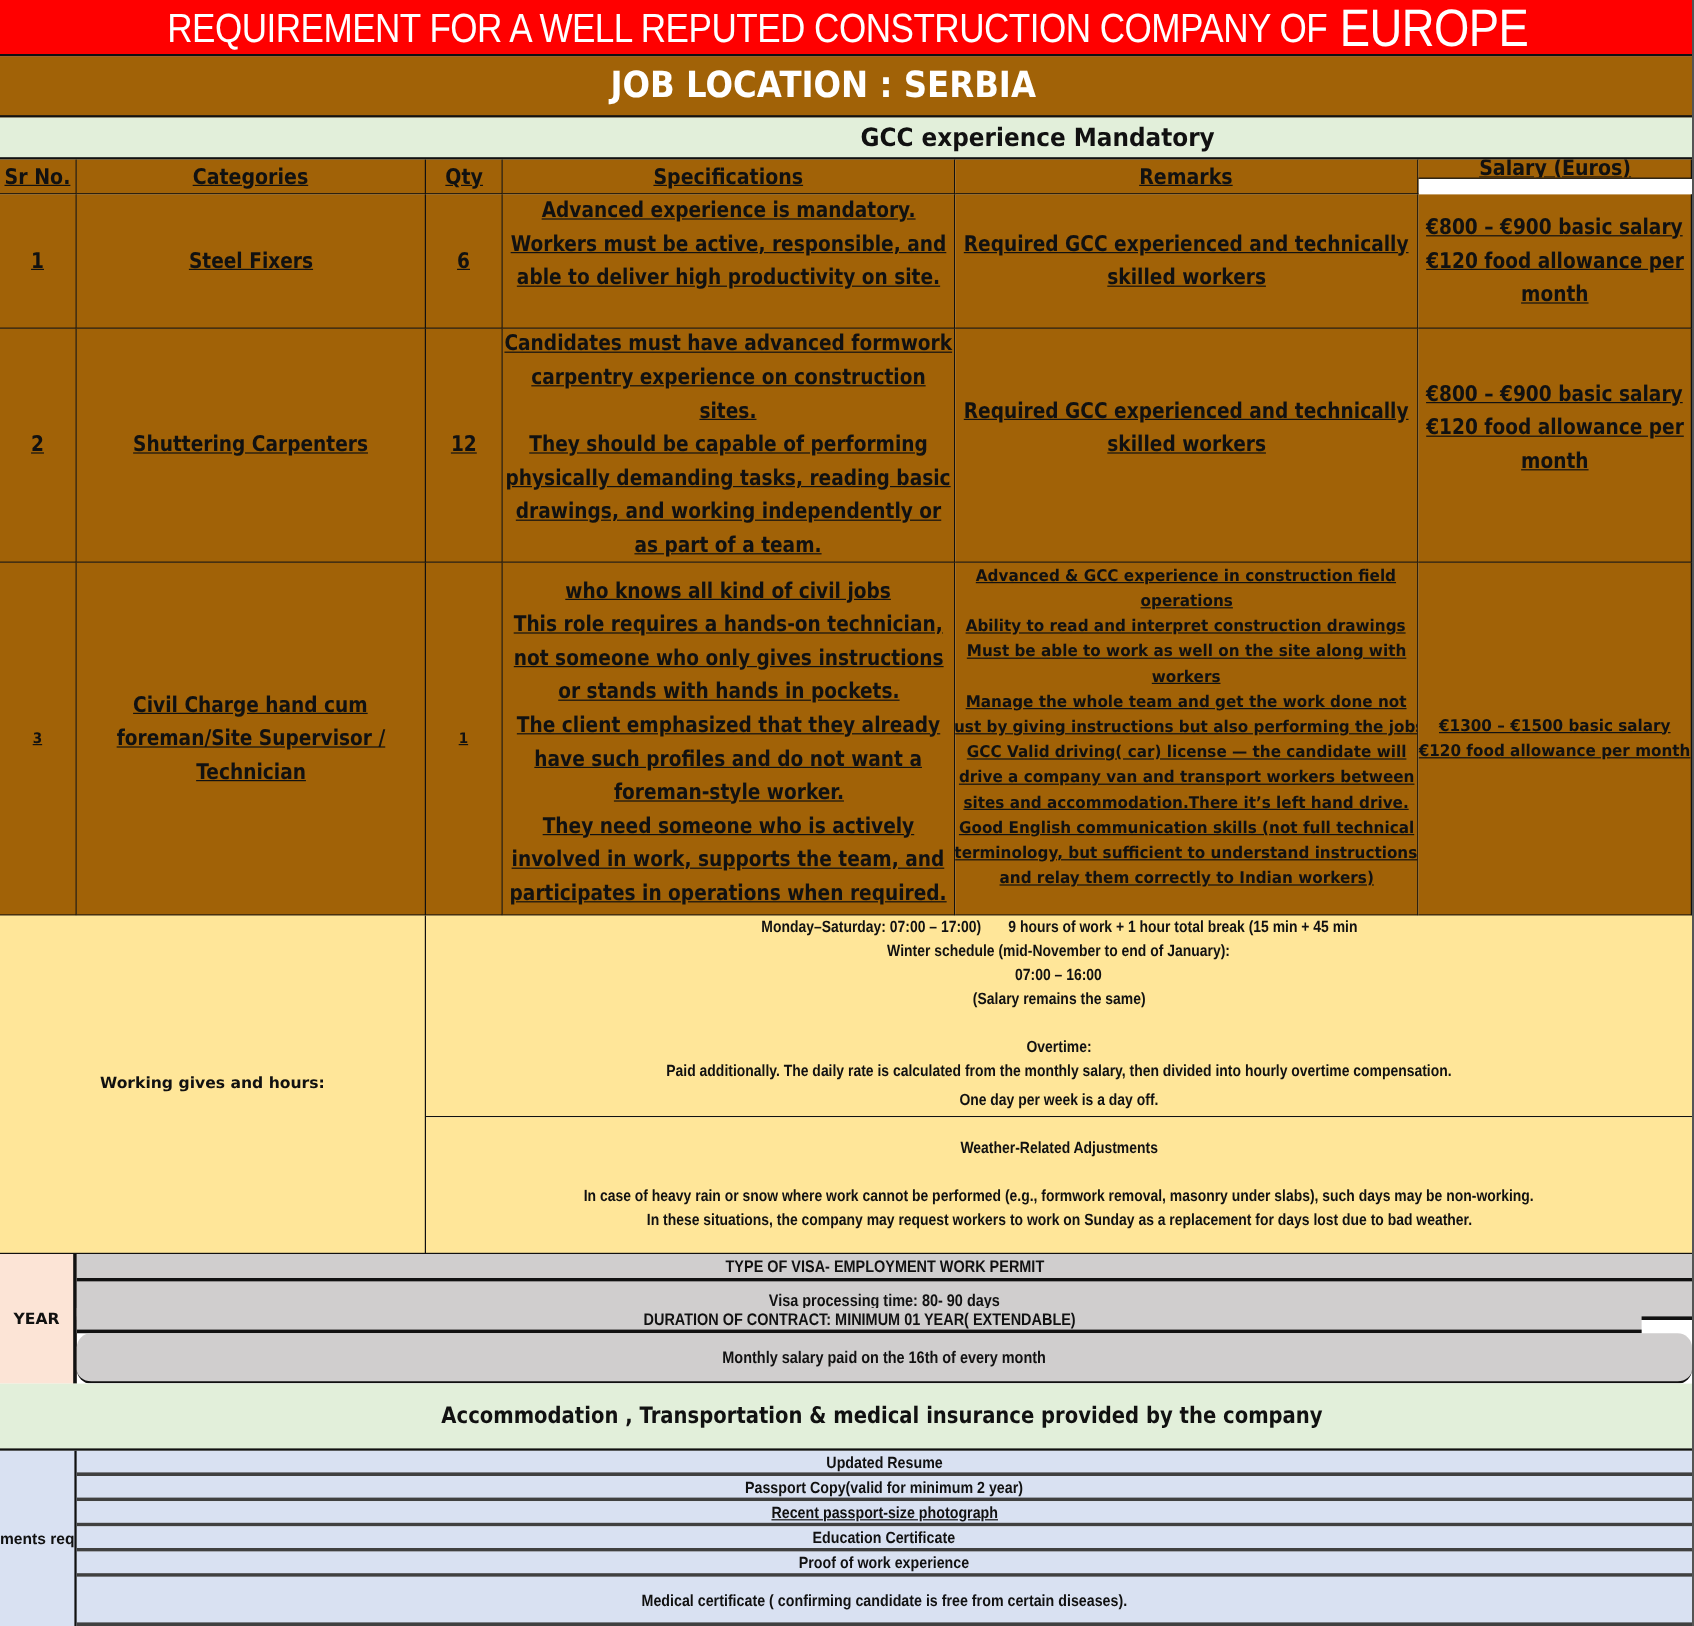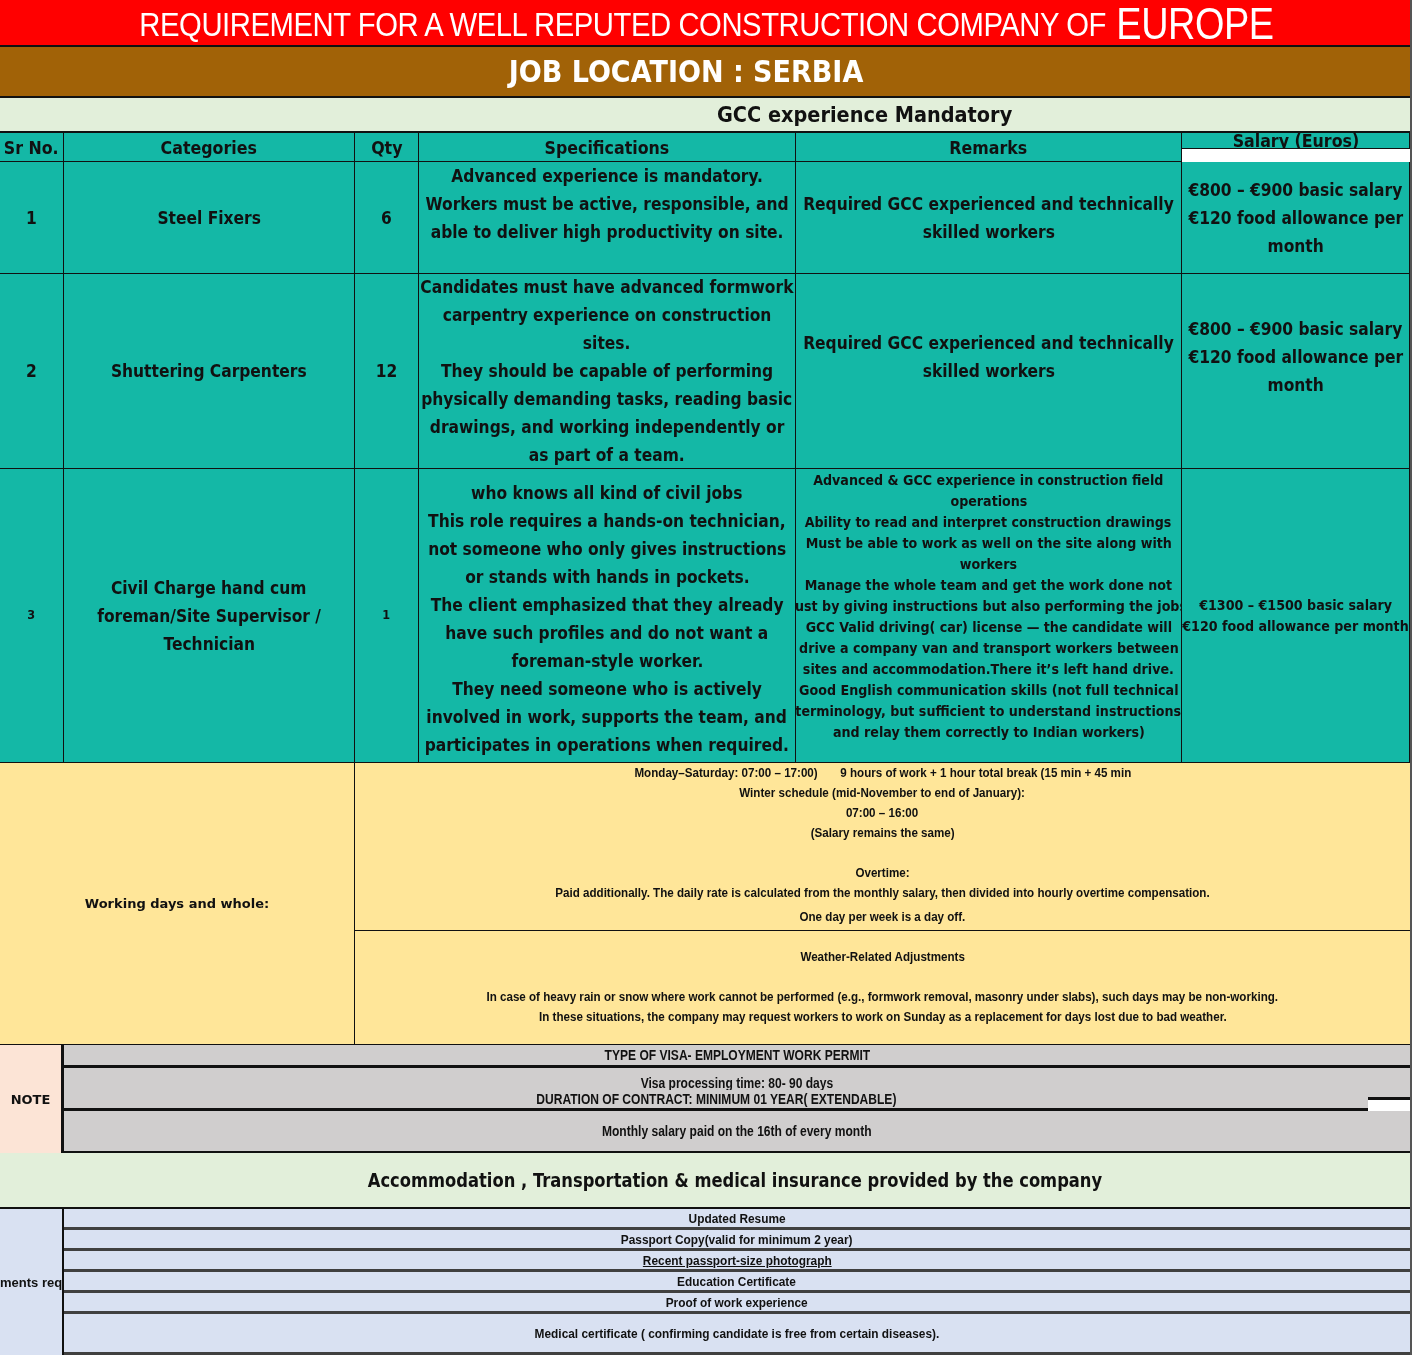--- a/index.html
+++ b/index.html
@@ -12,21 +12,21 @@
   
   #title-bar { left: 0; top: 0; width: 1412px; height: 47px; background: #ff0000; border-bottom: 2px solid #111; }
   #title-bar .t { color: #fff; font-family: "Liberation Sans", sans-serif; font-size: 34px; letter-spacing: -0.5px; transform: scaleX(0.86); white-space: nowrap; display: flex; align-items: flex-end; gap: 12px; padding-top: 2px; }
   #title-bar .t .big { font-size: 44px; line-height: 40px; }
   #loc-bar { left: 0; top: 47px; width: 1412px; height: 51px; background: #a16207; border-bottom: 2px solid #111; }
   #loc-bar span { color: #fff; font-family: "DejaVu Sans", sans-serif; font-weight: bold; font-size: 30px; transform: scaleX(0.9); margin-right: 40px; }
   #gcc-bar { left: 0; top: 98px; width: 1410px; height: 35px; background: #e2efda; border-bottom: 2px solid #111; justify-content: flex-start; }
   #gcc-bar span { font-family: "DejaVu Sans", sans-serif; font-weight: bold; font-size: 21px; margin-left: 717px; transform: scaleX(0.92); transform-origin: left center; }
 
   
-  .blue { background: #14b8a6; }
+  .blue { background: #a16207; text-decoration: underline; }
   .bd { border-right: 1.5px solid #111; border-bottom: 1.5px solid #111; }
   .hdr { font-family: "DejaVu Sans", sans-serif; font-size: 18px; font-weight: bold; }
   .hdr span, .body18 span { transform: scaleX(0.88); display: inline-block; white-space: nowrap; }
   .body18 { font-family: "DejaVu Sans", sans-serif; font-size: 18px; font-weight: bold; line-height: 28px; }
   .body18 .ln { transform: scaleX(0.86); white-space: nowrap; }
   .body13 { font-family: "DejaVu Sans", sans-serif; font-size: 13.5px; font-weight: bold; line-height: 21px; }
   .body13 .ln { white-space: nowrap; transform: scaleX(0.94); }
   .small { font-family: "DejaVu Sans", sans-serif; font-size: 13px; font-weight: bold; }
 
   
@@ -182,52 +182,52 @@
         <span class="ln">and relay them correctly to Indian workers)</span>
       </div>
       <div class="cell col blue bd body13" style="left: 1182px; top: 469px; width: 228px; height: 294px;">
         <span class="ln">€1300 – €1500 basic salary</span>
         <span class="ln">€120 food allowance per month</span>
       </div>
     </div>
   </div>
 
 <div class="cell yellow" style="left:0;top:763px;width:355px;height:282px;border-right:1.5px solid #111;border-bottom:1.5px solid #111;">
-  <span class="small">Working days and whole:</span>
+  <span class="small">Working gives and hours:</span>
 </div>
 <div id="schedule" class="cell col yellow wk" style="left:355px;top:763px;width:1055px;height:168px;border-bottom:1.5px solid #111;justify-content:flex-start;padding-top:0;">
     <span class="ln">Monday–Saturday: 07:00 – 17:00)       9 hours of work + 1 hour total break (15 min + 45 min</span>
     <span class="ln">Winter schedule (mid-November to end of January):</span>
     <span class="ln">07:00 – 16:00</span>
     <span class="ln">(Salary remains the same)</span>
     <span class="ln"></span>
     <span class="ln">Overtime:</span>
     <span class="ln">Paid additionally. The daily rate is calculated from the monthly salary, then divided into hourly overtime compensation.</span>
     <span class="ln" style="margin-top: 4px;">One day per week is a day off.</span>
   </div>
 <div id="weather" class="cell col yellow wk" style="left:355px;top:931px;width:1055px;height:114px;border-bottom:1.5px solid #111;justify-content:flex-start;padding-top:16px;">
     <span class="ln">Weather-Related Adjustments</span>
     <span class="ln"></span>
     <span class="ln">In case of heavy rain or snow where work cannot be performed (e.g., formwork removal, masonry under slabs), such days may be non-working.</span>
     <span class="ln">In these situations, the company may request workers to work on Sunday as a replacement for days lost due to bad weather.</span>
   </div>
 
 <div class="cell peach" style="left:0;top:1045px;width:64px;height:108px;border-right:3px solid #111;">
-  <span class="small">NOTE</span>
+  <span class="small">YEAR</span>
 </div>
 <div class="cell gray note-row" style="left:64px;top:1045px;width:1346px;height:23px;border-bottom:3px solid #111;">
     <span>TYPE OF VISA- EMPLOYMENT WORK PERMIT</span>
   </div>
 <div class="cell gray note-row" style="left:64px;top:1068px;width:1346px;height:32px;border-bottom:3px solid #111;">
     <span>Visa processing time: 80- 90 days</span>
   </div>
 <div class="cell gray note-row" style="left:64px;top:1090px;width:1304px;height:21px;border-bottom:3px solid #111;">
     <span>DURATION OF CONTRACT: MINIMUM 01 YEAR( EXTENDABLE)</span>
   </div>
-<div class="cell gray note-row" style="left:64px;top:1111px;width:1346px;height:42px;border-bottom:2px solid #111;">
+<div class="cell gray note-row" style="left:64px;top:1111px;width:1346px;height:42px;border-bottom:2px solid #111;border-radius:12px;">
     <span>Monthly salary paid on the 16th of every month</span>
   </div>
 
 <div id="accom" class="cell">
   <span>Accommodation , Transportation &amp; medical insurance provided by the company</span>
 </div>
 
 <div class="cell lav" style="left:0;top:1209px;width:64px;height:146px;border-right:2px solid #111;justify-content:flex-start;">
   <span class="note-row" style="font-size:13px;white-space:nowrap;">ments req</span>
 </div>

